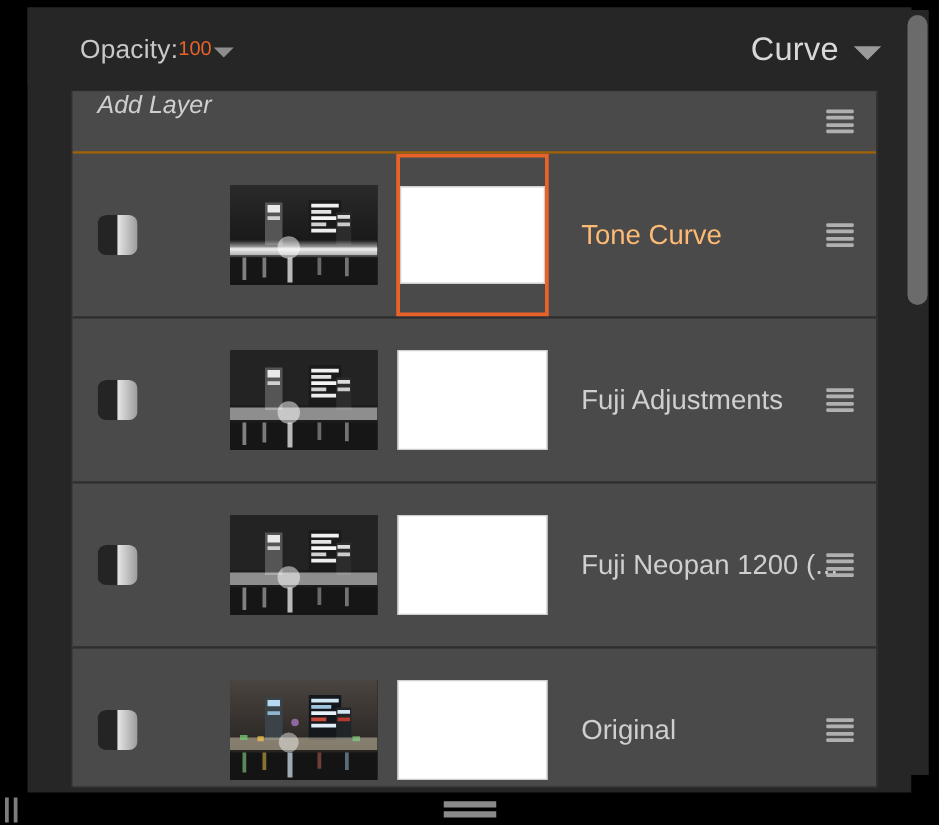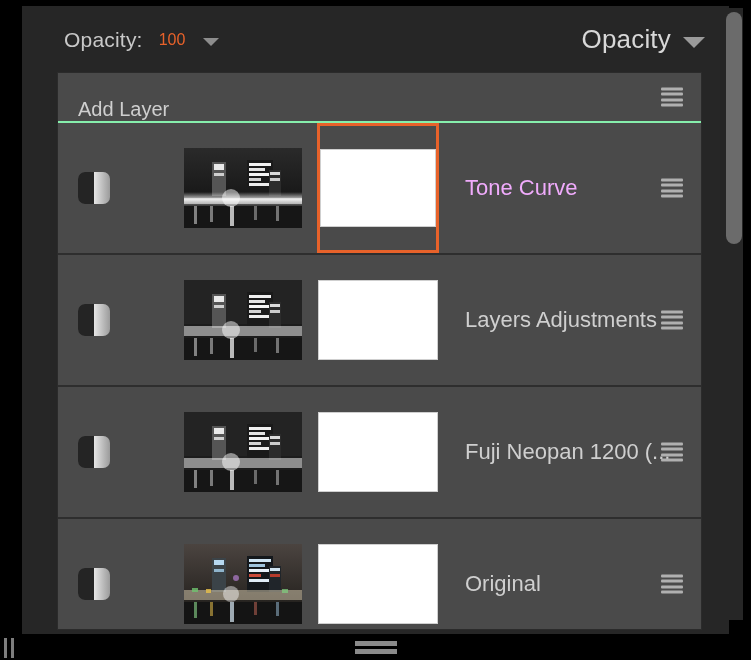--- a/index.html
+++ b/index.html
@@ -36,21 +36,21 @@
     position: absolute;
     left: 22px; top: 6px;
     width: 707px; height: 62px;
     background: #262626;
   }
   .opacity-group {
     position: absolute;
     left: 42px; top: 22px;
     display: flex;
     align-items: center;
-    gap: 16px;
+    gap: 0;
     white-space: nowrap;
   }
   .opacity-label {
     color: #c8c8c8;
     font-size: 21px;
     letter-spacing: .2px;
   }
   .opacity-value {
     color: #e8622a;
     font-size: 16px;
@@ -93,23 +93,24 @@
     background: #4a4a4a;
     border: 1px solid #2b2b2b;
     box-sizing: border-box;
     overflow: hidden;
   }
 
   .add-layer-row {
     position: relative;
     height: 48px;
     background: #4a4a4a;
-    border-bottom: 2px solid #86efac;
-    display: flex;
-    align-items: flex-end;
+    border-bottom: 2px solid #a16207;
+    display: flex;
+    align-items: flex-start;
+    font-style: italic;
   }
   .add-layer-label {
     color: #cfcfcf;
     font-size: 20px;
     margin-left: 20px;
   }
 
   .layer-row {
     position: relative;
     height: 130px;
@@ -180,21 +181,21 @@
     position: absolute;
     left: 407px;
     top: 50%;
     transform: translateY(-50%);
     color: #cfcfcf;
     font-size: 22px;
     white-space: nowrap;
     max-width: 240px;
     overflow: hidden;
   }
-  .layer-name.active { color: #f0abfc; }
+  .layer-name.active { color: #fdba74; }
 
   
   .hamburger {
     position: absolute;
     right: 18px; top: 50%;
     transform: translateY(-50%);
     width: 22px; height: 19px;
     display: flex;
     flex-direction: column;
     justify-content: space-between;
@@ -281,21 +282,21 @@
 
   <div id="panel-header">
 
     <div class="opacity-group">
       <span class="opacity-label">Opacity:</span>
       <span class="opacity-value">100</span>
       <span class="caret-sm"></span>
     </div>
 
     <div class="layers-group">
-      <span class="layers-title">Opacity</span>
+      <span class="layers-title">Curve</span>
       <span class="caret-lg"></span>
     </div>
 
   </div>
 
   <div id="list-frame">
 
     <div class="add-layer-row">
       <span class="add-layer-label">Add Layer</span>
       <span class="hamburger">
@@ -394,21 +395,21 @@
           <rect x="70" y="58" width="3" height="14" fill="#bdbdbd" opacity=".5"></rect>
           <rect x="92" y="58" width="3" height="15" fill="#cfcfcf" opacity=".5"></rect>
           <circle cx="47" cy="50" r="9" fill="#ffffff" opacity=".5"></circle>
         </svg>
       </span>
 
       <span class="mask-cell">
         <span class="mask-swatch"></span>
       </span>
 
-      <span class="layer-name">Layers Adjustments</span>
+      <span class="layer-name">Fuji Adjustments</span>
 
       <span class="hamburger">
           <i></i>
           <i></i>
           <i></i>
           <i></i>
         </span>
     </div>
 
     <div class="layer-row">

